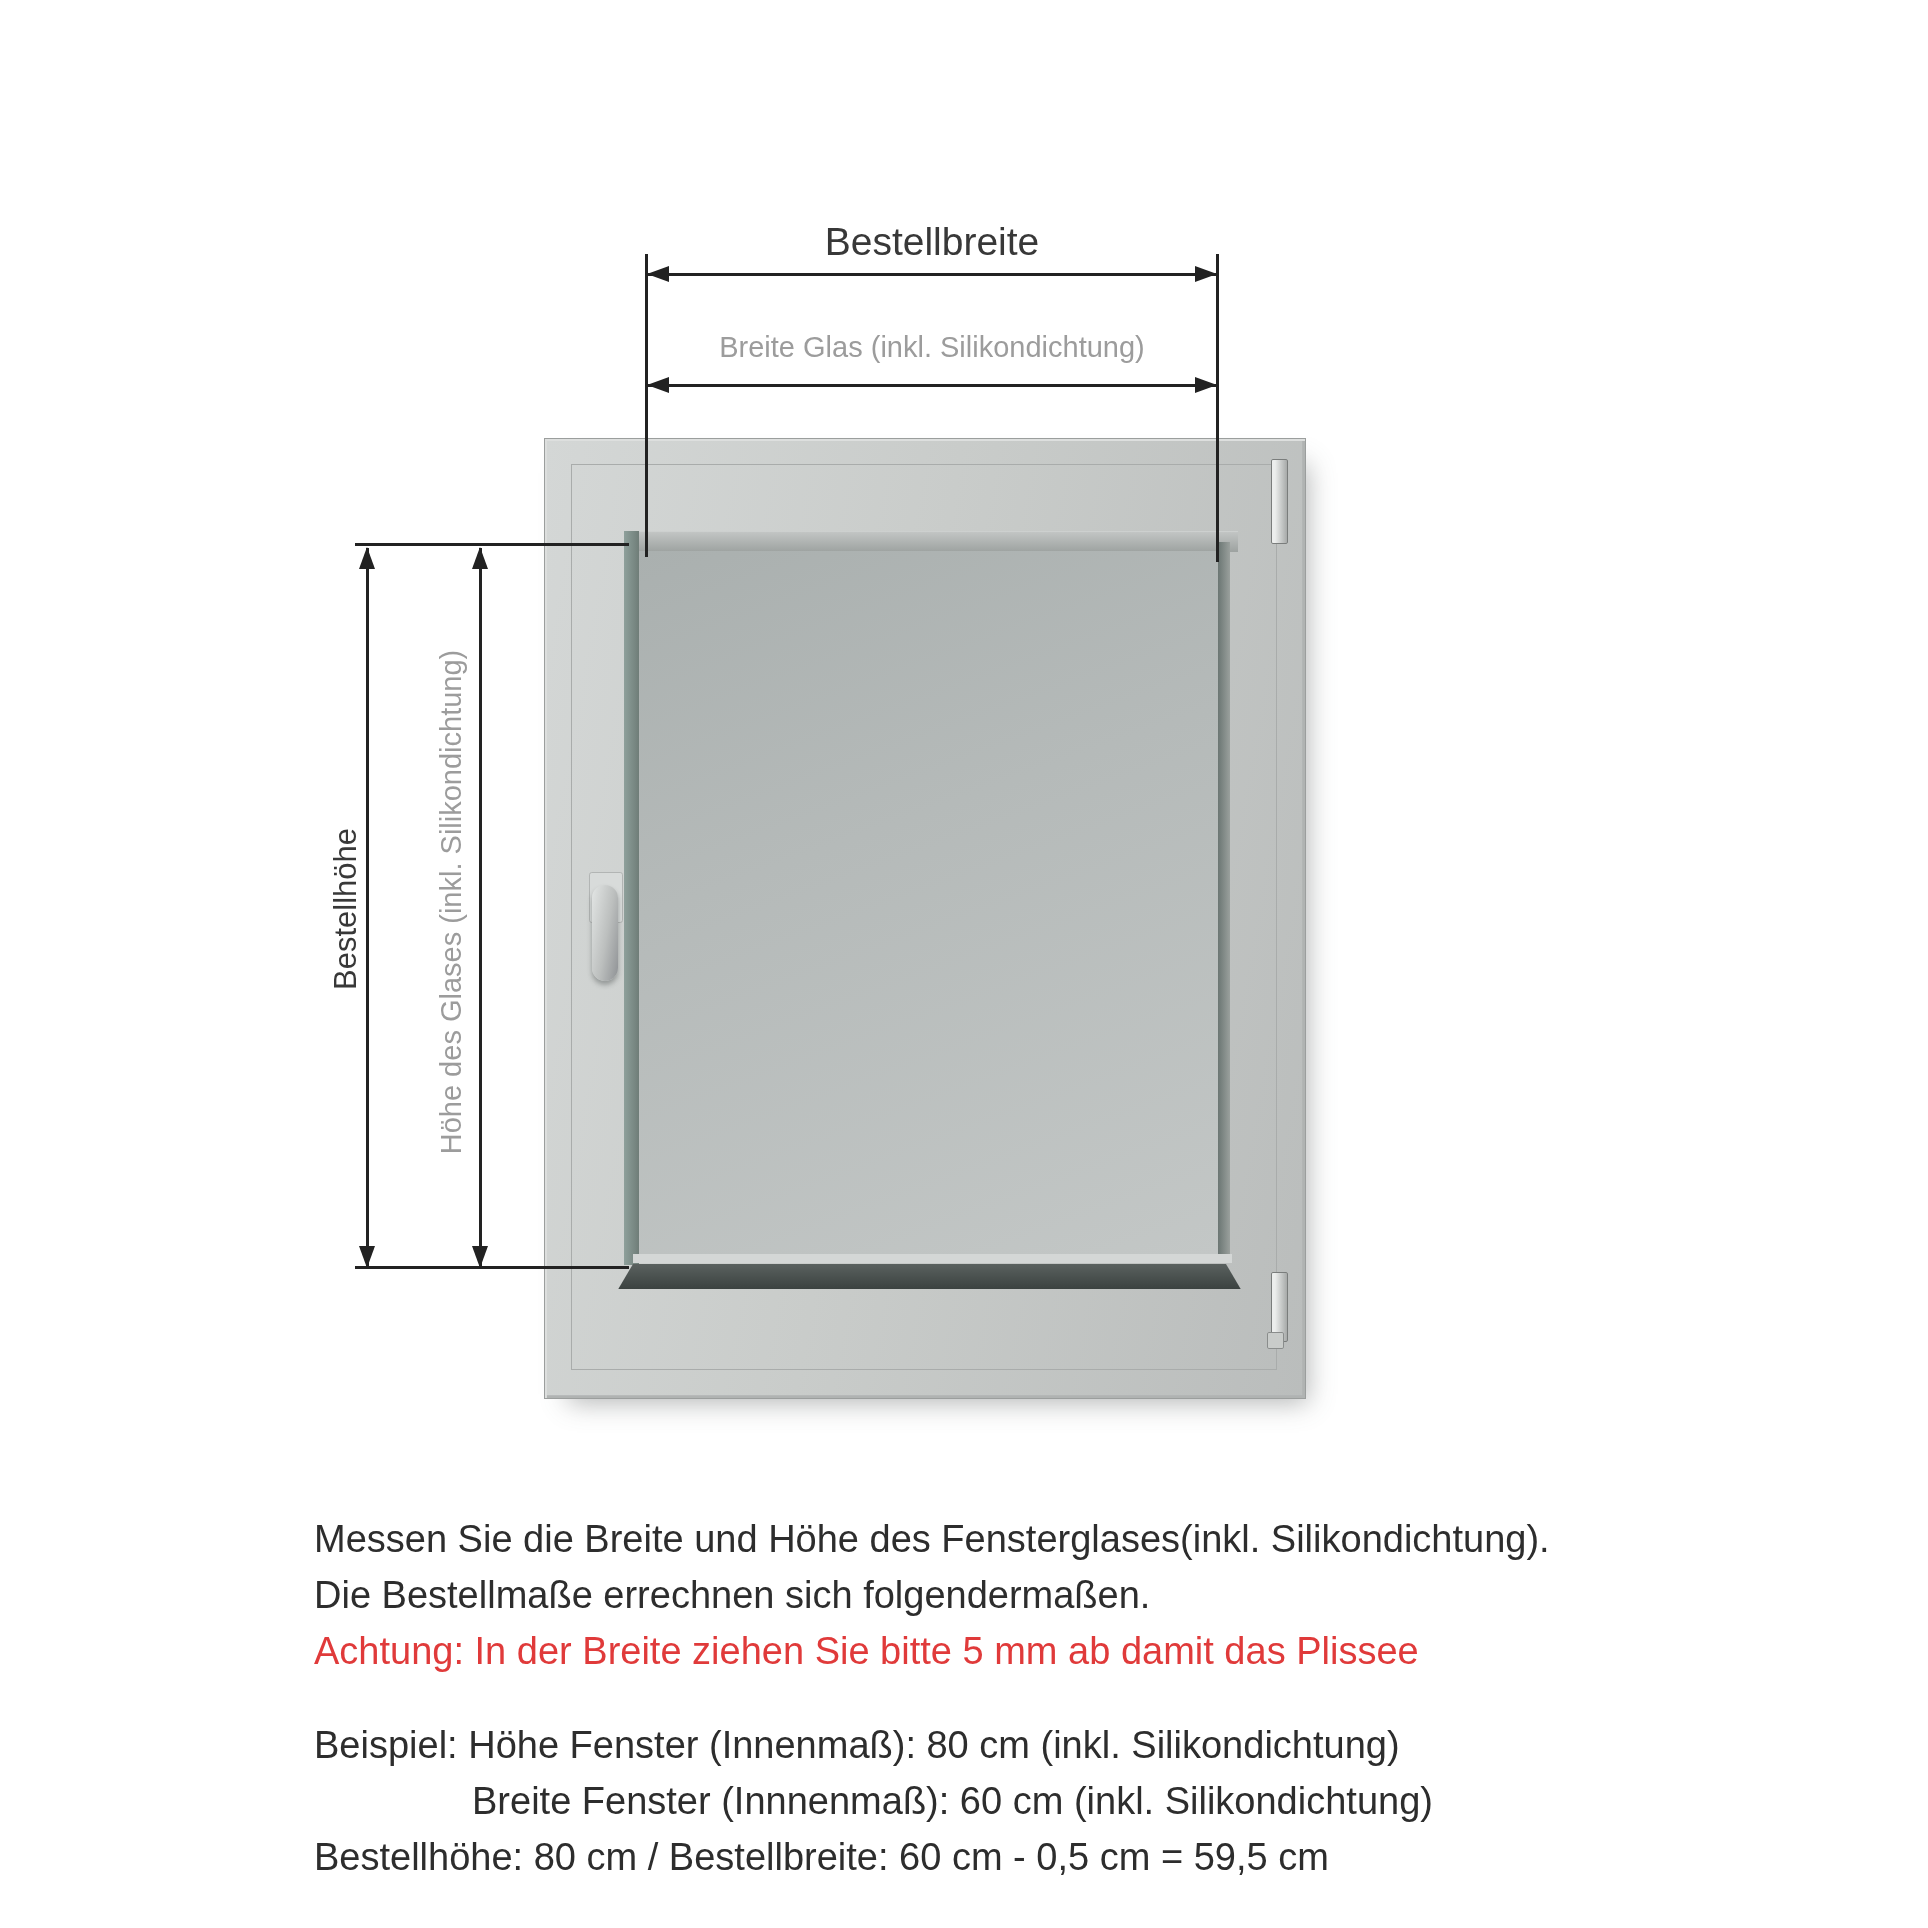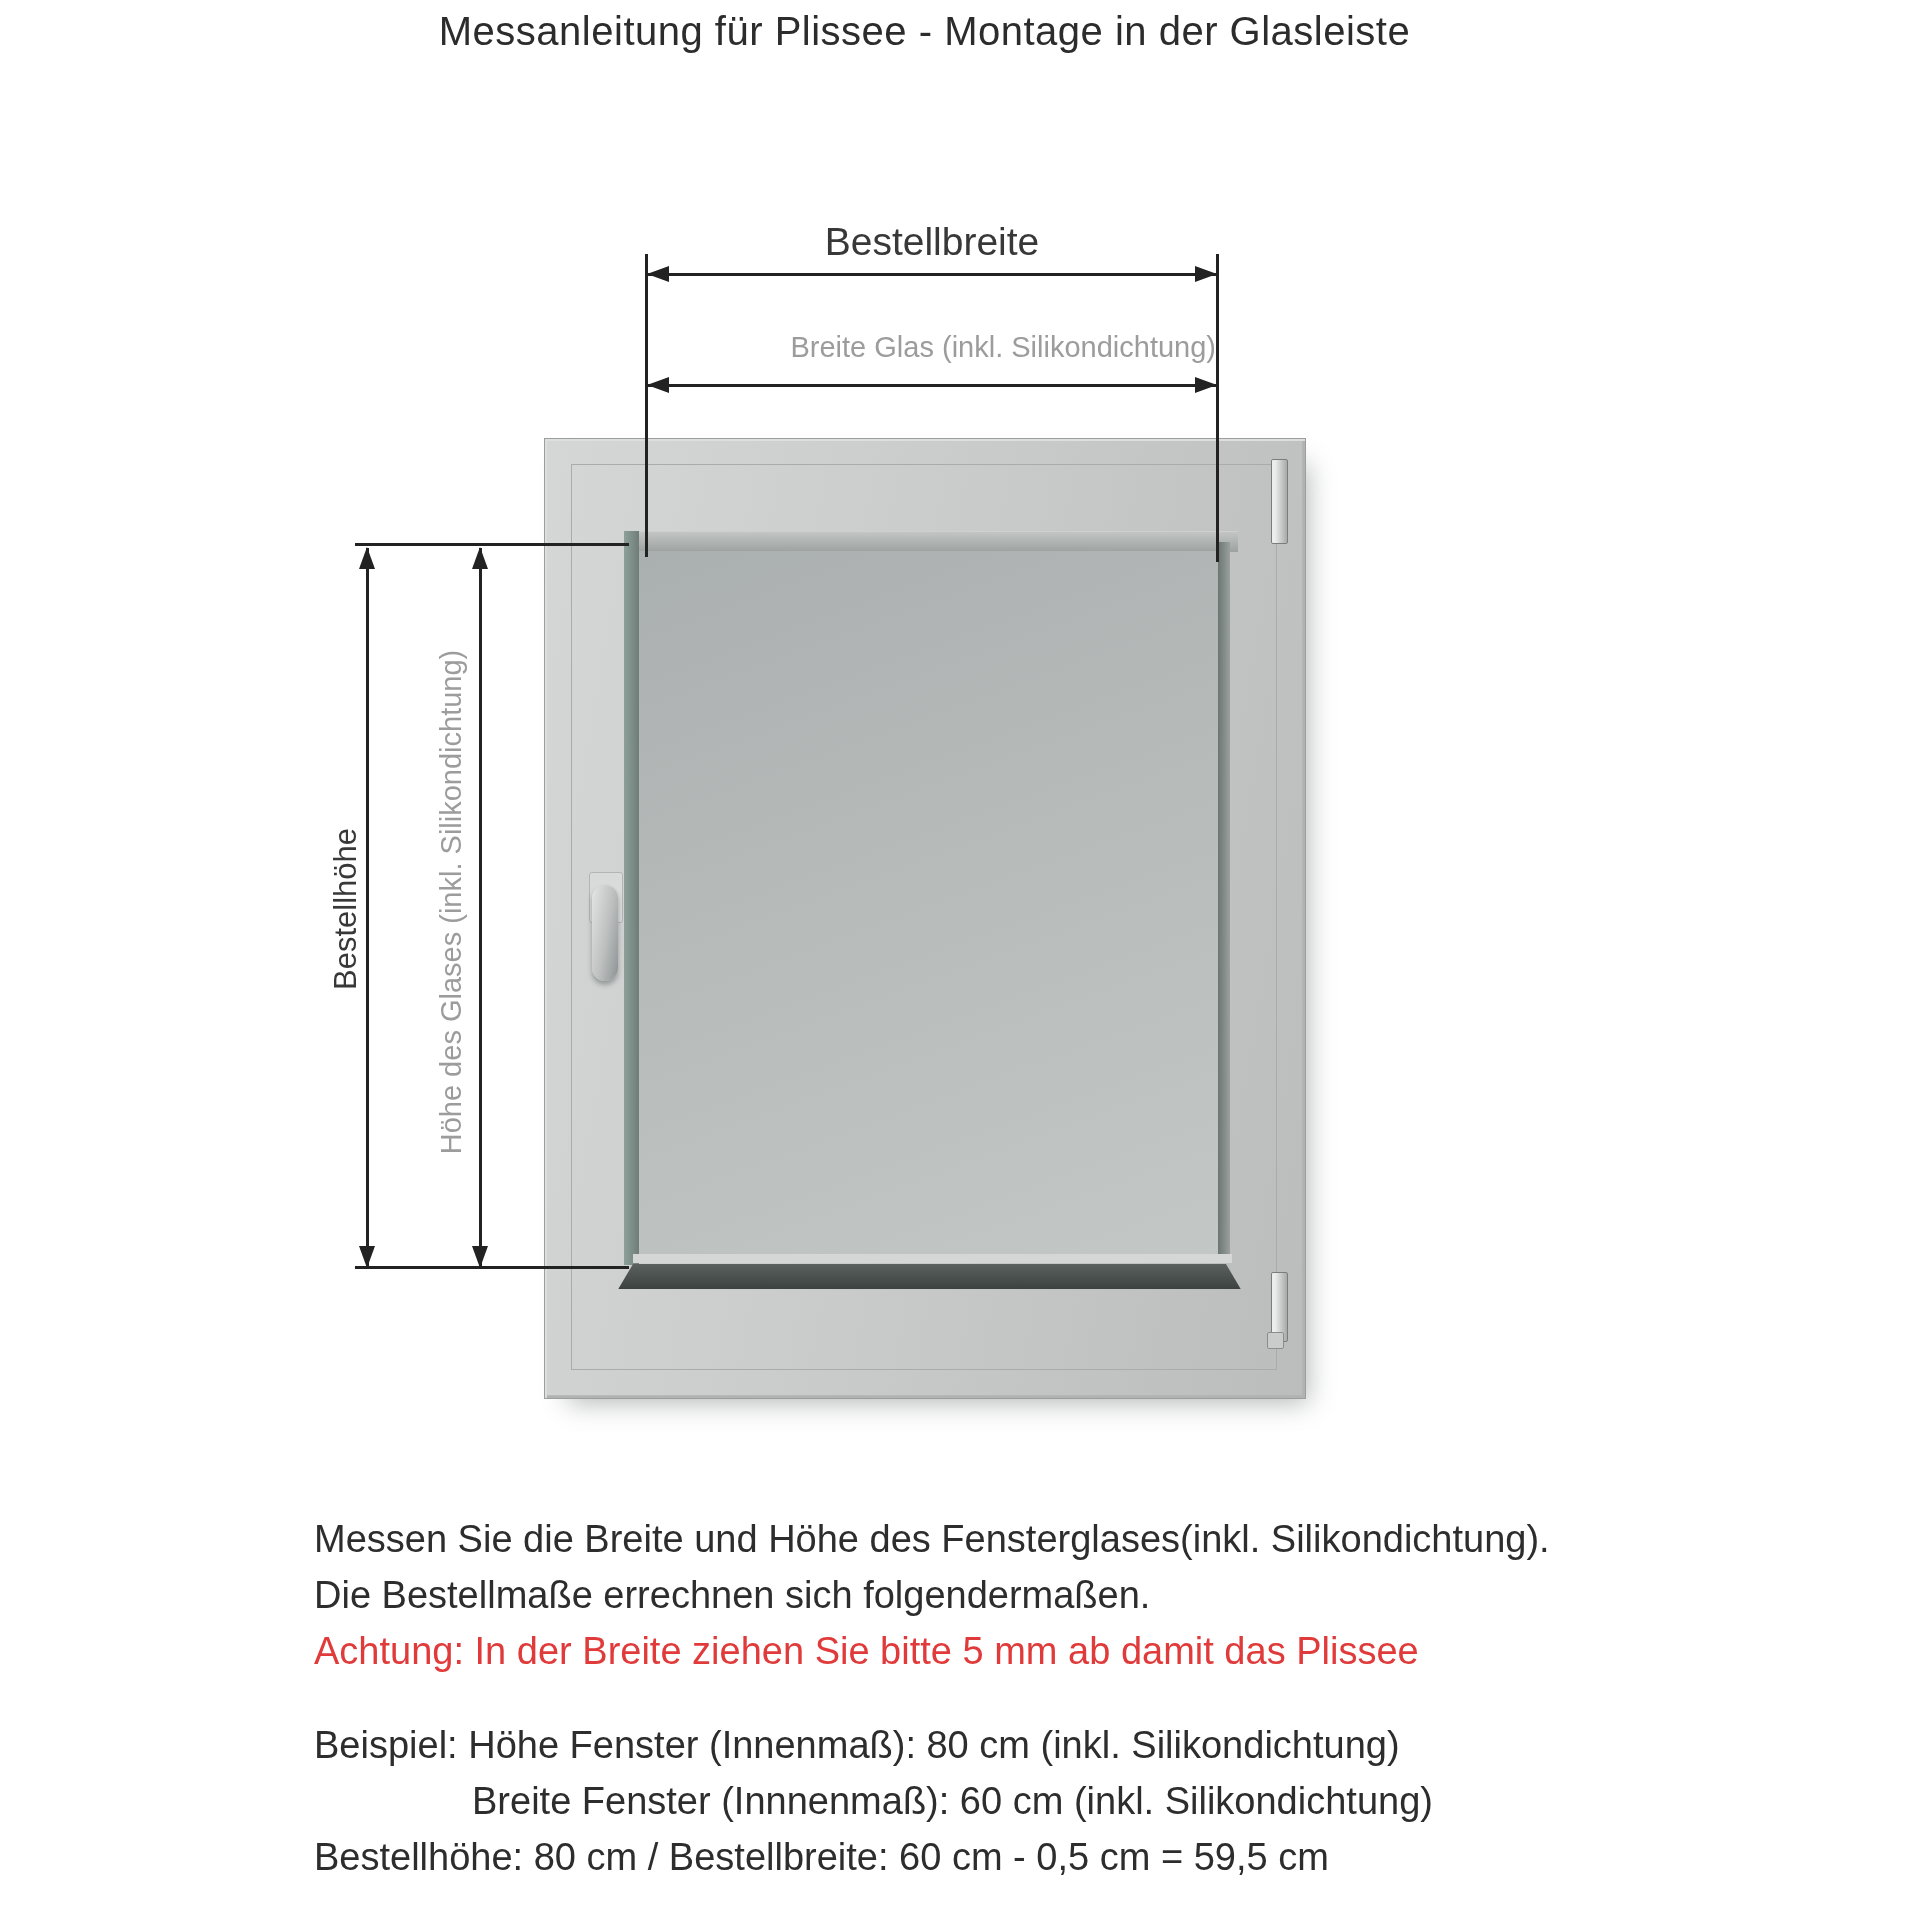--- a/index.html
+++ b/index.html
@@ -95,21 +95,21 @@
   }
   .v-arrow::after {
     content:""; position:absolute; bottom:-0.9px; left:50%; transform:translateX(-50%);
     border-left:8.5px solid transparent; border-right:8.5px solid transparent;
     border-top:22.6px solid #222;
   }
 
   
   .dim-label-h { position:absolute; text-align:center; white-space:nowrap; z-index:6; }
   .label-order-width  { left:648px; top:220px; width:568px; font-size:39px; color:#383838; }
-  .label-glass-width  { left:648px; top:331px; width:568px; font-size:29px; color:#9c9c9c;text-align:right; }
+  .label-glass-width  { left:648px; top:331px; width:568px; font-size:29px; color:#9c9c9c; }
   .dim-label-v {
     position:absolute; white-space:nowrap; z-index:6;
     transform:translate(-50%,-50%) rotate(-90deg);
   }
   .label-order-height { left:346px; top:909px; font-size:31px; color:#383838; }
   .label-glass-height { left:451px; top:902px; font-size:29px; color:#9c9c9c; }
 
   
   .text-block {
     position:absolute; left:314px; top:1511px; width:1525px;
@@ -118,21 +118,20 @@
   .text-line { white-space:nowrap; }
   .warning { color:#e03a3a; }
   .example-block { margin-top:38px; }
   .indent { padding-left:158px; }
 </style>
 </head>
 <body>
 
 <div class="page">
 
-  <div class="title">Messanleitung für Plissee - Montage in der Glasleiste</div>
 
   <div class="window-frame"></div>
   <div class="inner-profile"></div>
   <div class="bead-top"></div>
   <div class="glass"></div>
   <div class="bead-left"></div>
   <div class="bead-right"></div>
   <div class="glass-highlight-bottom"></div>
   <div class="bead-bottom"></div>
   <div class="handle-plate"></div>

